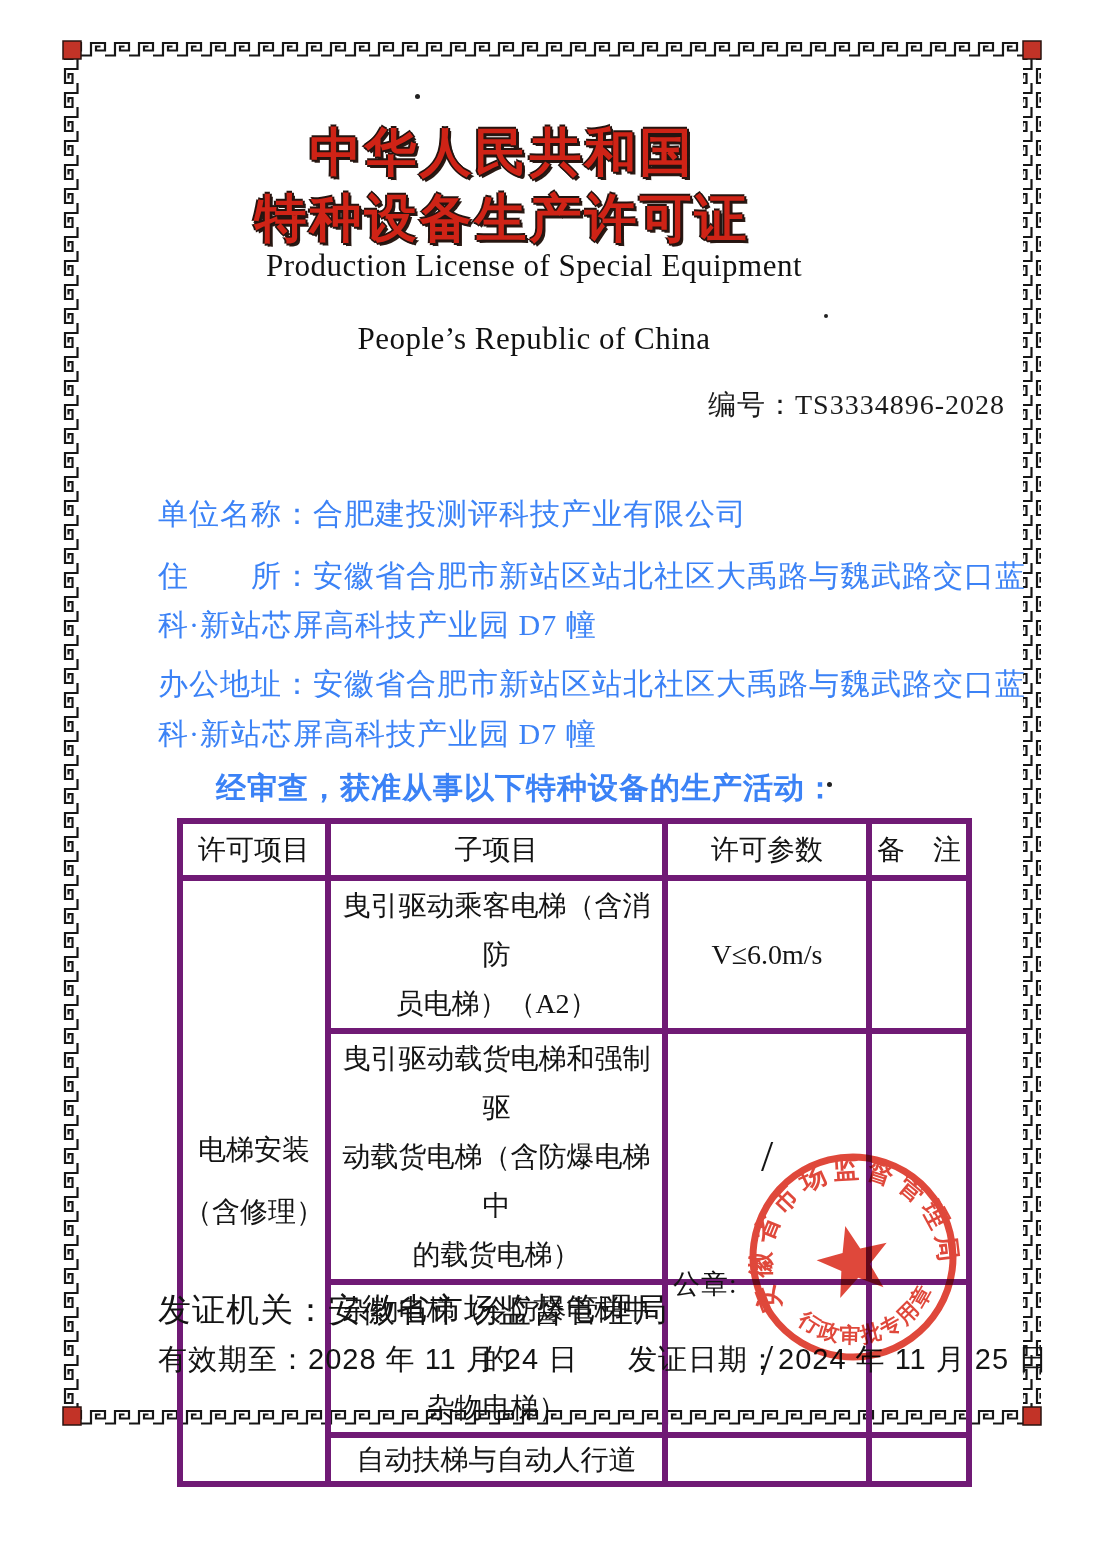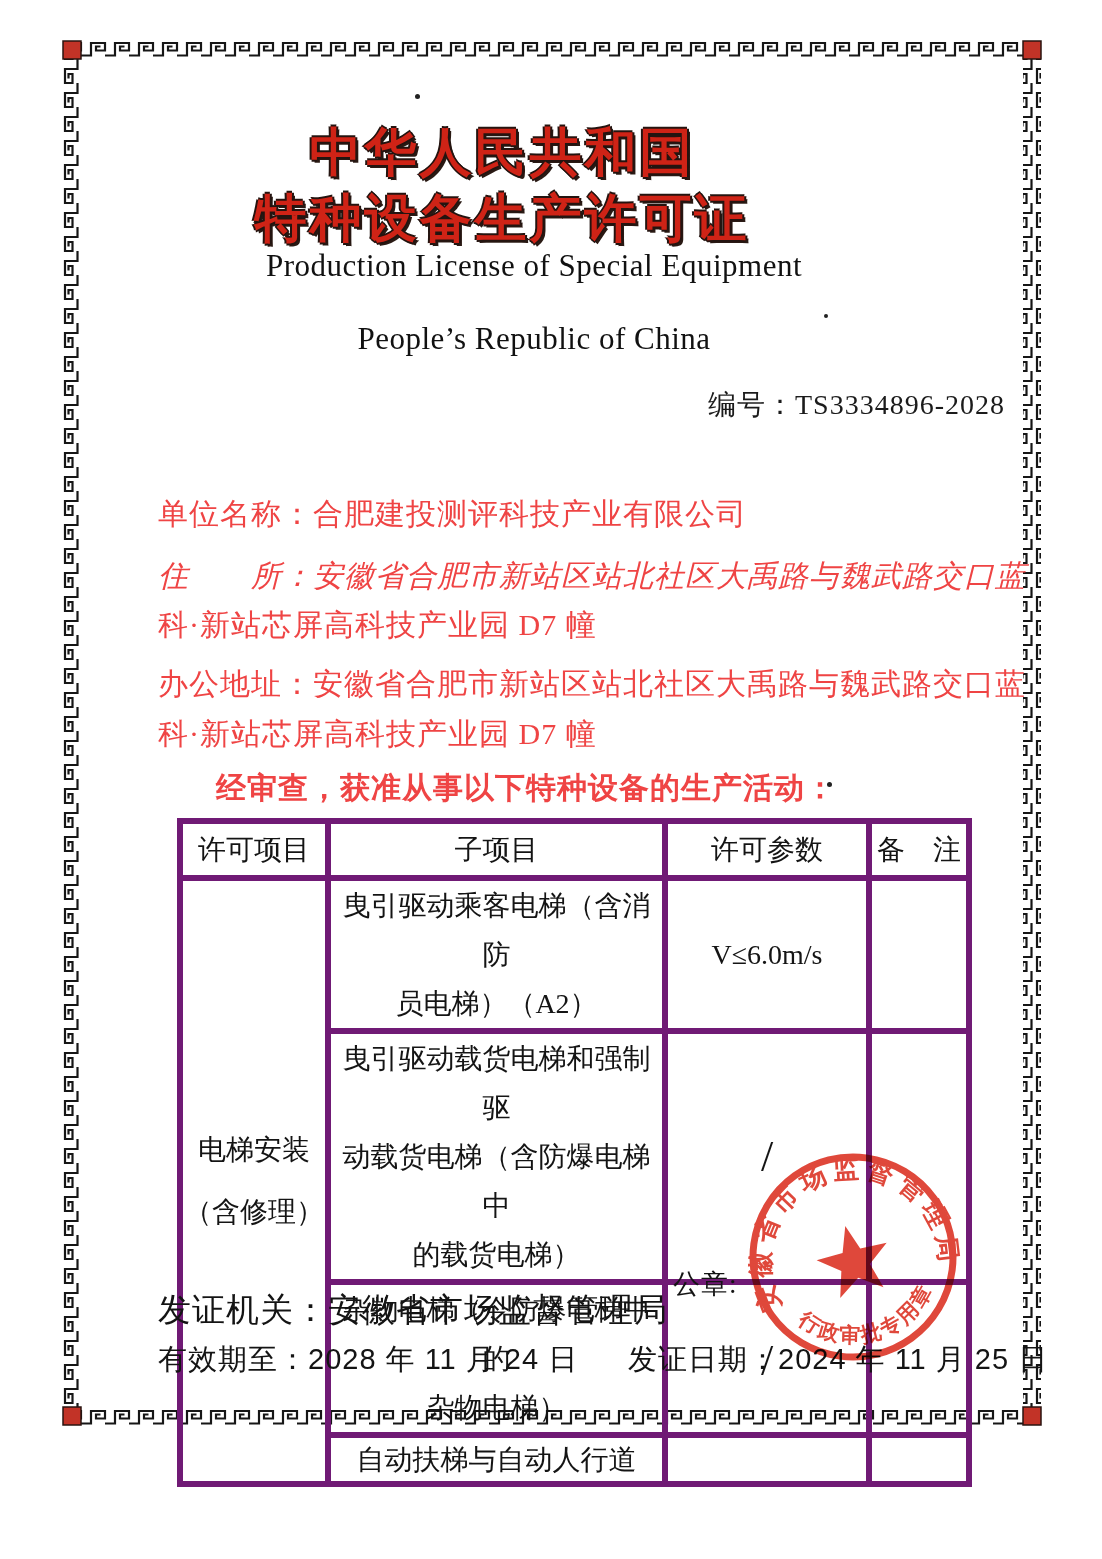--- a/index.html
+++ b/index.html
@@ -16,21 +16,21 @@
     color:#cf2316;
     text-shadow:2px 0 0 #241410,-2px 0 0 #241410,0 2px 0 #241410,0 -2px 0 #241410,3px 3px 0 #2a1a14;
     white-space:nowrap;
   }
   .title-en{
     left:0;width:1068px;text-align:center;
     font-size:31px;color:#111;white-space:nowrap;letter-spacing:.5px;
   }
   .lic-no{font-size:28px;letter-spacing:1px;white-space:nowrap;}
   
-  .bodyline{left:158px;font-size:30px;letter-spacing:1px;white-space:nowrap;color:#ef4444;}
+  .bodyline{left:158px;font-size:30px;letter-spacing:1px;white-space:nowrap;color:#3b82f6;}
   .intro{left:216px;}
   .speck{position:absolute;background:#222;border-radius:50%;}
   
   table.lic{
     position:absolute;left:177px;top:818px;
     border-collapse:collapse;table-layout:fixed;width:789px;
     font-size:28px;color:#141414;
   }
   table.lic td,table.lic th{
     border:6px solid #701a75;font-weight:400;
@@ -82,21 +82,21 @@
   <div class="speck" style="left:827px;top:782px;width:5px;height:5px;"></div>
 
   <div class="abs title-zh" style="top:118px;">中华人民共和国</div>
   <div class="abs title-zh" style="top:184px;">特种设备生产许可证</div>
   <div class="abs title-en" style="top:248px;">Production License of Special Equipment</div>
   <div class="abs title-en" style="top:285px;margin-top:36px;">People’s Republic of China</div>
 
   <div class="abs lic-no" style="left:708px;top:386px;">编号：TS3334896-2028</div>
 
   <div class="abs bodyline" style="top:494px;">单位名称：合肥建投测评科技产业有限公司</div>
-  <div class="abs bodyline" style="top:556px;font-style:italic;">住　　所：安徽省合肥市新站区站北社区大禹路与魏武路交口蓝</div>
+  <div class="abs bodyline" style="top:556px;">住　　所：安徽省合肥市新站区站北社区大禹路与魏武路交口蓝</div>
   <div class="abs bodyline" style="top:605px;">科·新站芯屏高科技产业园 D7 幢</div>
   <div class="abs bodyline" style="top:664px;">办公地址：安徽省合肥市新站区站北社区大禹路与魏武路交口蓝</div>
   <div class="abs bodyline" style="top:714px;">科·新站芯屏高科技产业园 D7 幢</div>
   <div class="abs bodyline intro" style="top:768px;font-weight:bold;">经审查，获准从事以下特种设备的生产活动：</div>
 
   <table class="lic">
     <colgroup>
       <col style="width:148px">
         <col style="width:337px">
         <col style="width:204px">

